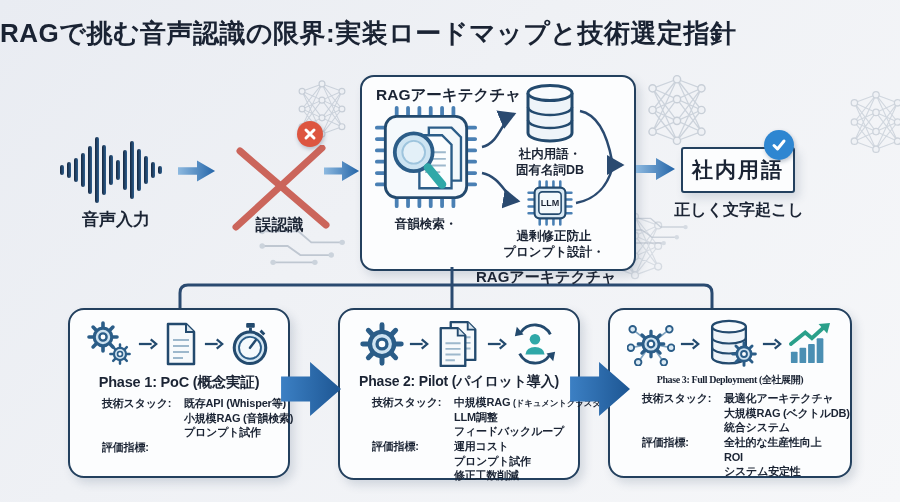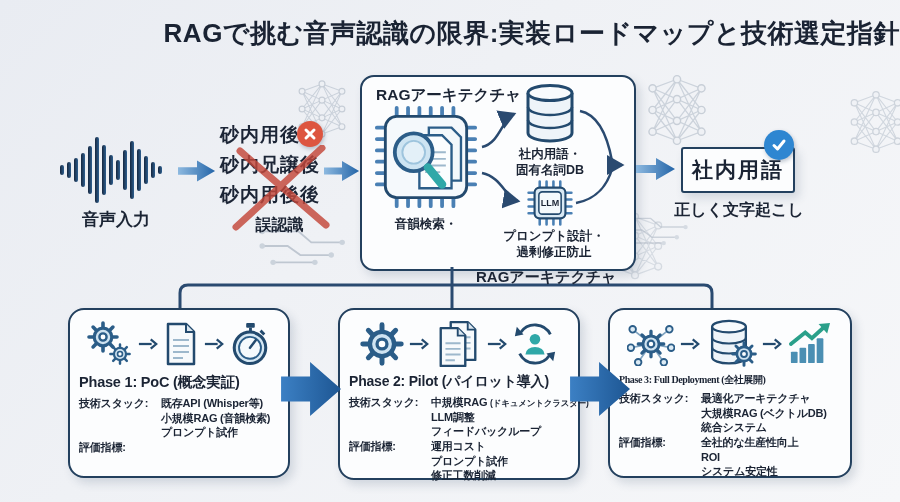--- a/index.html
+++ b/index.html
@@ -4,21 +4,21 @@
 <style>
   html,body{margin:0;padding:0;background:#dfe2e8;}
   #canvas{
     position:relative;width:900px;height:502px;margin:0 auto;overflow:hidden;
     background:linear-gradient(135deg,#e9ecf2 0%,#eff1f5 40%,#f6f7f9 100%);
     font-family:"Liberation Sans","DejaVu Sans",sans-serif;color:#1b2434;
   }
   .abs{position:absolute;}
   .deco{position:absolute;pointer-events:none;}
   .page-title{
-    left:0;top:16px;width:900px;text-align:right;
+    left:0;top:16px;width:900px;text-align:left;
     font-size:26px;font-weight:800;letter-spacing:.5px;color:#1a2333;
   }
   .cap{font-weight:800;color:#1b2434;text-align:center;}
   .panel{
     position:absolute;background:#fcfdfe;border:2.5px solid #23405e;
     box-shadow:4px 5px 10px rgba(50,70,100,.17);
   }
   
   .mis-lines{left:220px;top:120px;width:130px;font-size:19px;font-weight:800;
     line-height:30px;color:#1c2536;letter-spacing:1px;}
@@ -33,24 +33,24 @@
     text-align:center;white-space:nowrap;}
   
   .result-box{left:681px;top:147px;width:110px;height:42px;border-radius:3px;
     display:flex;align-items:center;justify-content:center;}
   .result-term{font-size:21px;font-weight:800;letter-spacing:2px;}
   
   .conn-label{left:476px;top:268px;font-size:15px;font-weight:800;}
   
   .phase{border-radius:16px;padding:6px 9px 4px 9px;box-sizing:border-box;}
   .ph-icons{display:flex;align-items:center;justify-content:center;gap:5px;height:56px;}
-  .ph-title{text-align:left;font-size:14.5px;font-weight:800;margin-top:1px;
+  .ph-title{text-align:center;font-size:14.5px;font-weight:800;margin-top:1px;
     letter-spacing:-.2px;white-space:nowrap;}
   .ph-details{margin-top:4px;font-size:11px;font-weight:800;line-height:1.33;
-    letter-spacing:-.2px;}
+    letter-spacing:-.2px;margin-left:23px;}
   .drow{display:flex;}
   .dlabel{flex:0 0 82px;white-space:nowrap;}
   .ditems{display:flex;flex-direction:column;white-space:nowrap;}
   .note{font-size:8.5px;}
   #phase2 .ph-title{font-size:14px;}
   #phase3 .ph-title{font-size:10px;letter-spacing:-.4px;font-family:Liberation Serif, serif;}
   .footer{right:10px;top:479px;font-size:13px;font-weight:700;color:#4e6f9b;}
   svg{display:block;}
 </style>
 </head>
@@ -215,25 +215,20 @@
         <rect x="93" y="34" width="4" height="16" rx="2"></rect>
       <rect x="100" y="38" width="4" height="8" rx="2"></rect>
     </g>
   </svg>
   <div class="abs cap" style="left:56px;top:208px;width:120px;font-size:17px">音声入力</div>
 
   <svg class="abs" style="left:178px;top:159px" width="38" height="24">
       <use href="#blockarrow" width="38" height="24"></use>
     </svg>
 
-  <div class="abs mis-lines">
-    <div>砂内用後</div>
-    <div>砂内兄譲後</div>
-    <div>砂内用後後</div>
-  </div>
   <div class="badge" style="left:297px;top:121px;width:26px;height:26px;background:#dd5540">
     <svg width="14" height="14" viewBox="0 0 14 14">
       <path d="M3,3 L11,11 M11,3 L3,11" stroke="#fff" stroke-width="3" stroke-linecap="round"></path>
     </svg>
   </div>
   <svg class="abs" style="left:228px;top:145px" width="108" height="86">
     <g stroke="#c4473a" stroke-width="7" stroke-linecap="round" opacity=".82">
       <path d="M12,6 L98,80"></path>
         <path d="M94,3 L8,82"></path>
     </g>
@@ -285,22 +280,22 @@
         <path d="M16,10 V3 M24,10 V3 M32,10 V3 M40,10 V3"></path>
         <path d="M16,46 V53 M24,46 V53 M32,46 V53 M40,46 V53"></path>
         <path d="M10,16 H3 M10,24 H3 M10,32 H3 M10,40 H3"></path>
         <path d="M46,16 H53 M46,24 H53 M46,32 H53 M46,40 H53"></path>
       </g>
       <rect x="10" y="10" width="36" height="36" rx="6" fill="#d9e9f4" stroke="#234a6e" stroke-width="2.5"></rect>
       <rect x="15" y="15" width="26" height="26" rx="4" fill="#f4f9fc" stroke="#234a6e" stroke-width="1.8"></rect>
       <text x="28" y="32" text-anchor="middle" font-size="10.5" font-weight="bold" fill="#1b2434">LLM</text>
     </svg>
     <div class="icon-label" style="left:120px;top:152px;width:144px">
+      <div>過剰修正防止</div>
       <div>プロンプト設計・</div>
-      <div>過剰修正防止</div>
     </div>
 
     <svg class="abs" style="left:0;top:0" width="272" height="192">
       <g stroke="#2a4a70" stroke-width="2.5" fill="none">
         <path d="M120,70 C138,66 140,42 152,37" marker-end="url(#ah)"></path>
         <path d="M120,96 C140,100 144,122 156,124" marker-end="url(#ah)"></path>
         <path d="M218,34 C238,38 246,62 250,84"></path>
         <path d="M214,126 C236,122 246,106 250,92"></path>
         <path d="M250,88 L260,88" marker-end="url(#ah)"></path>
       </g>

